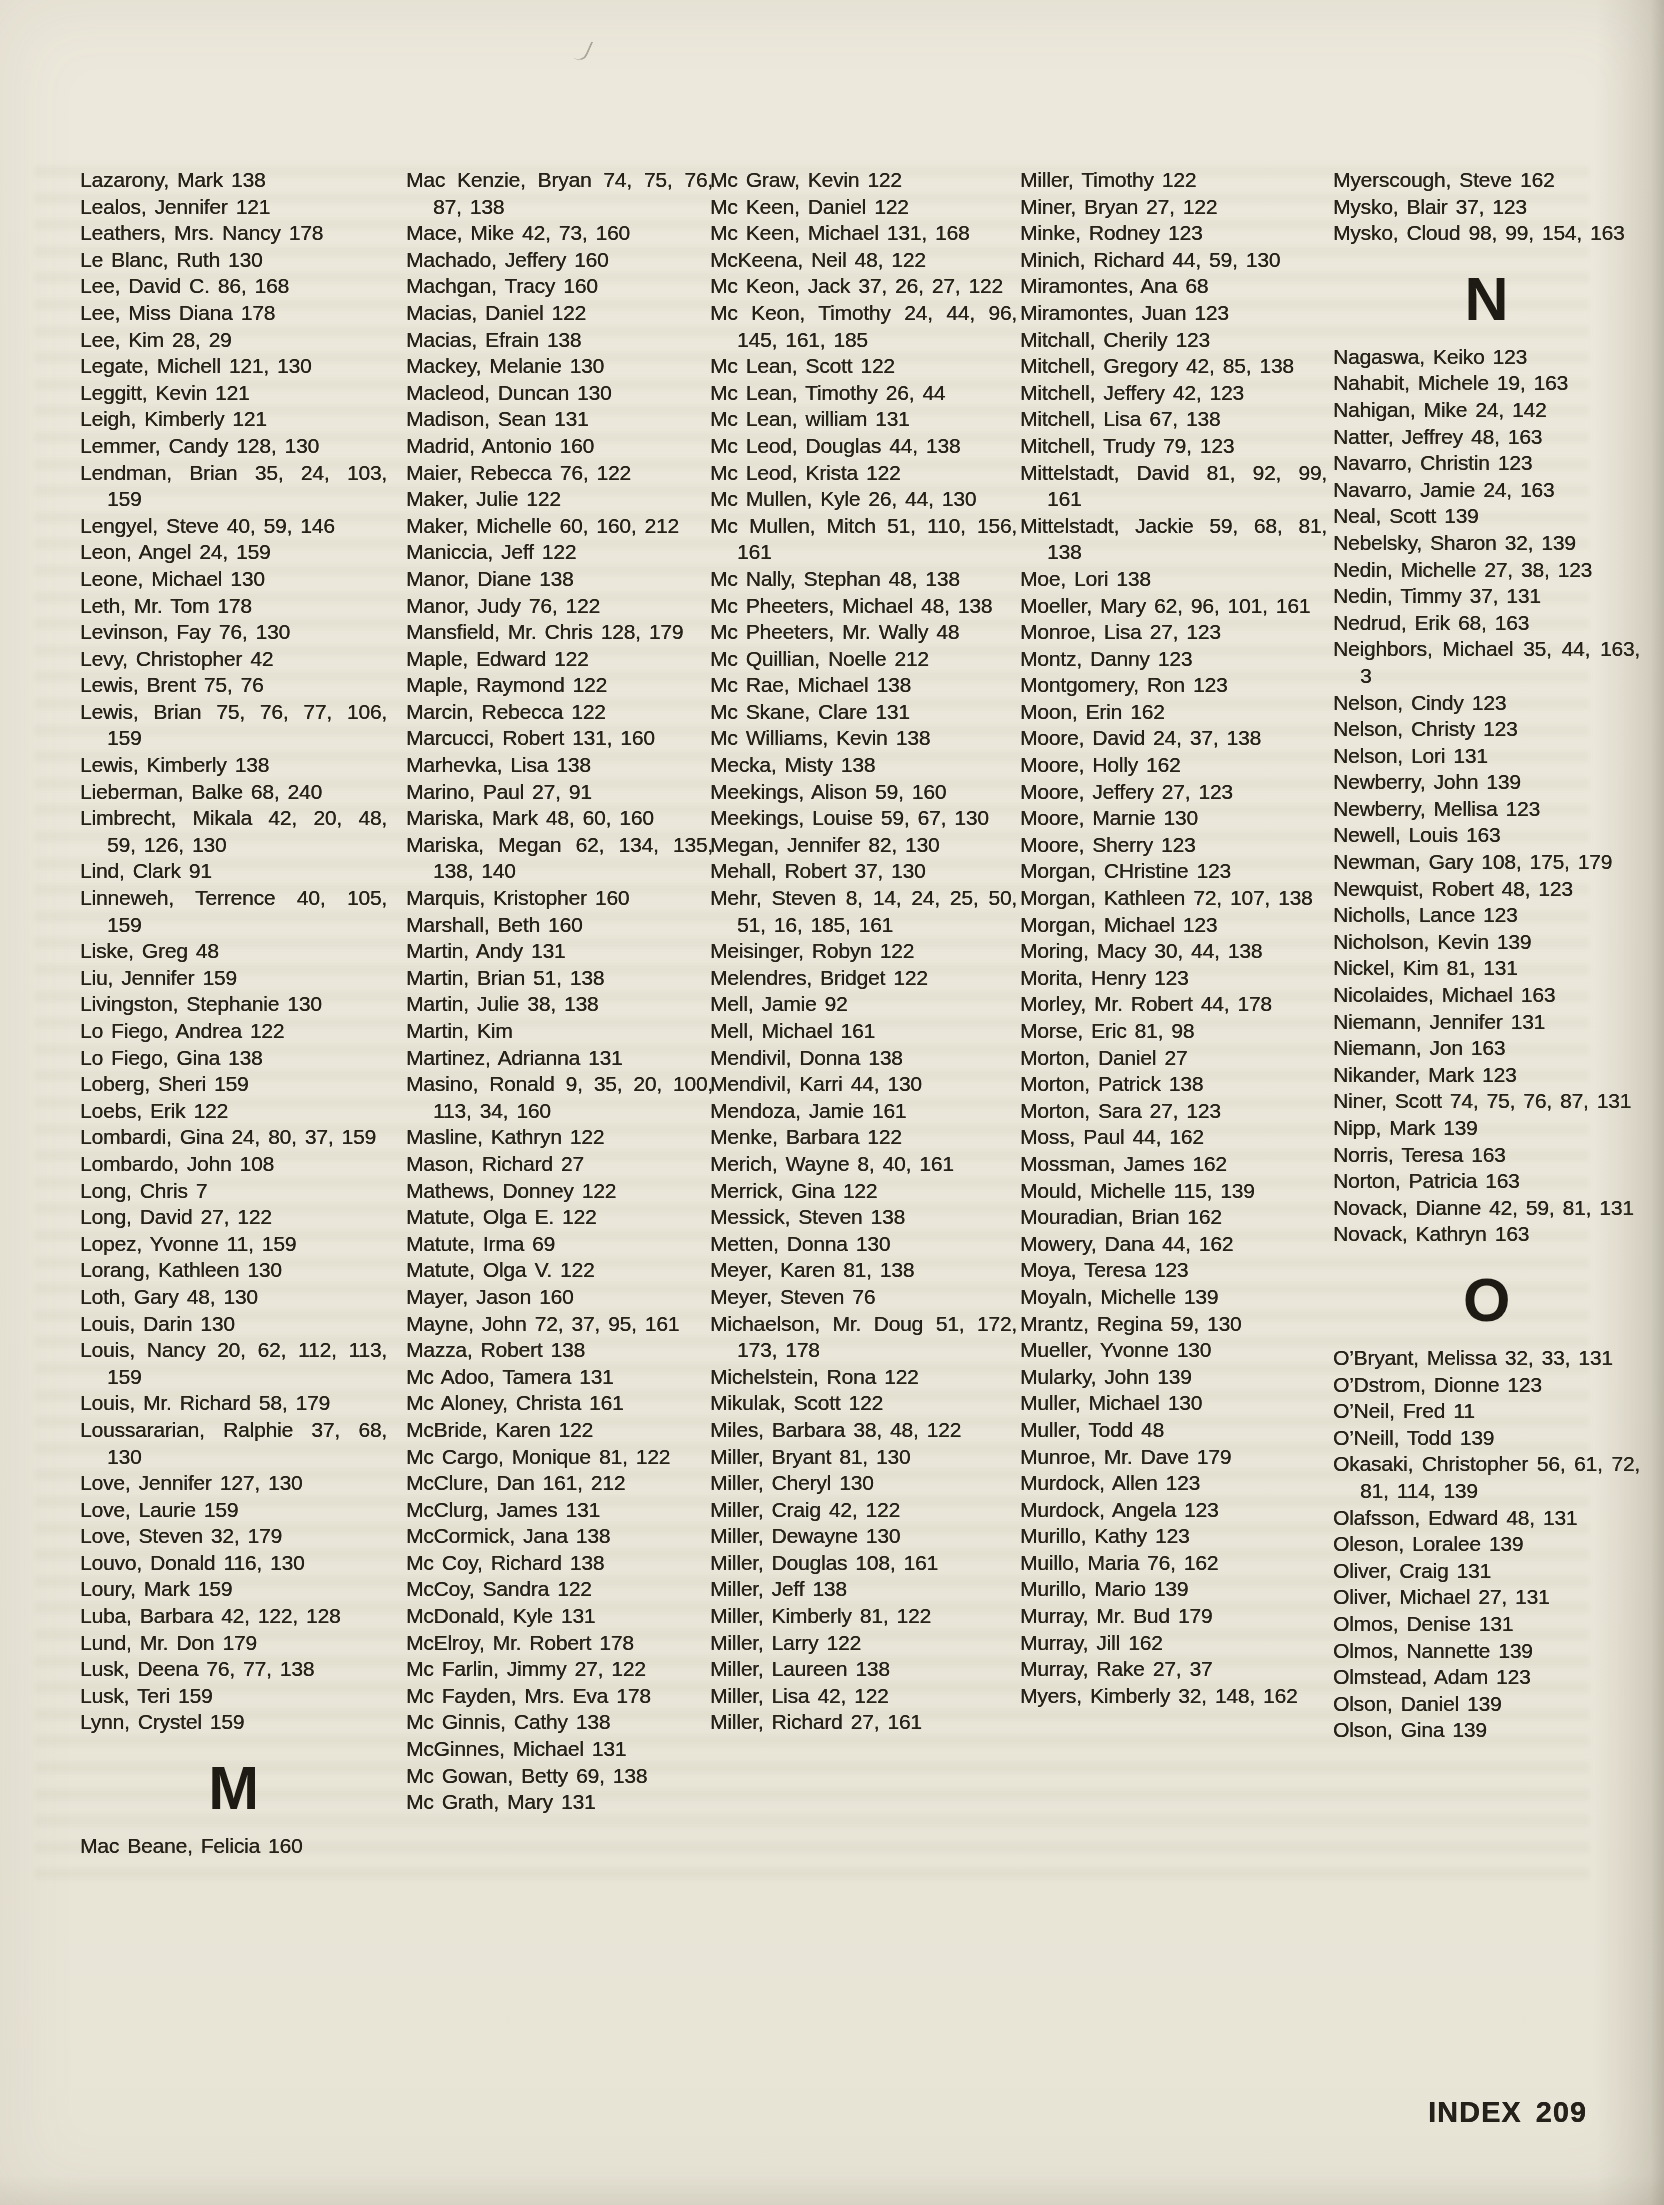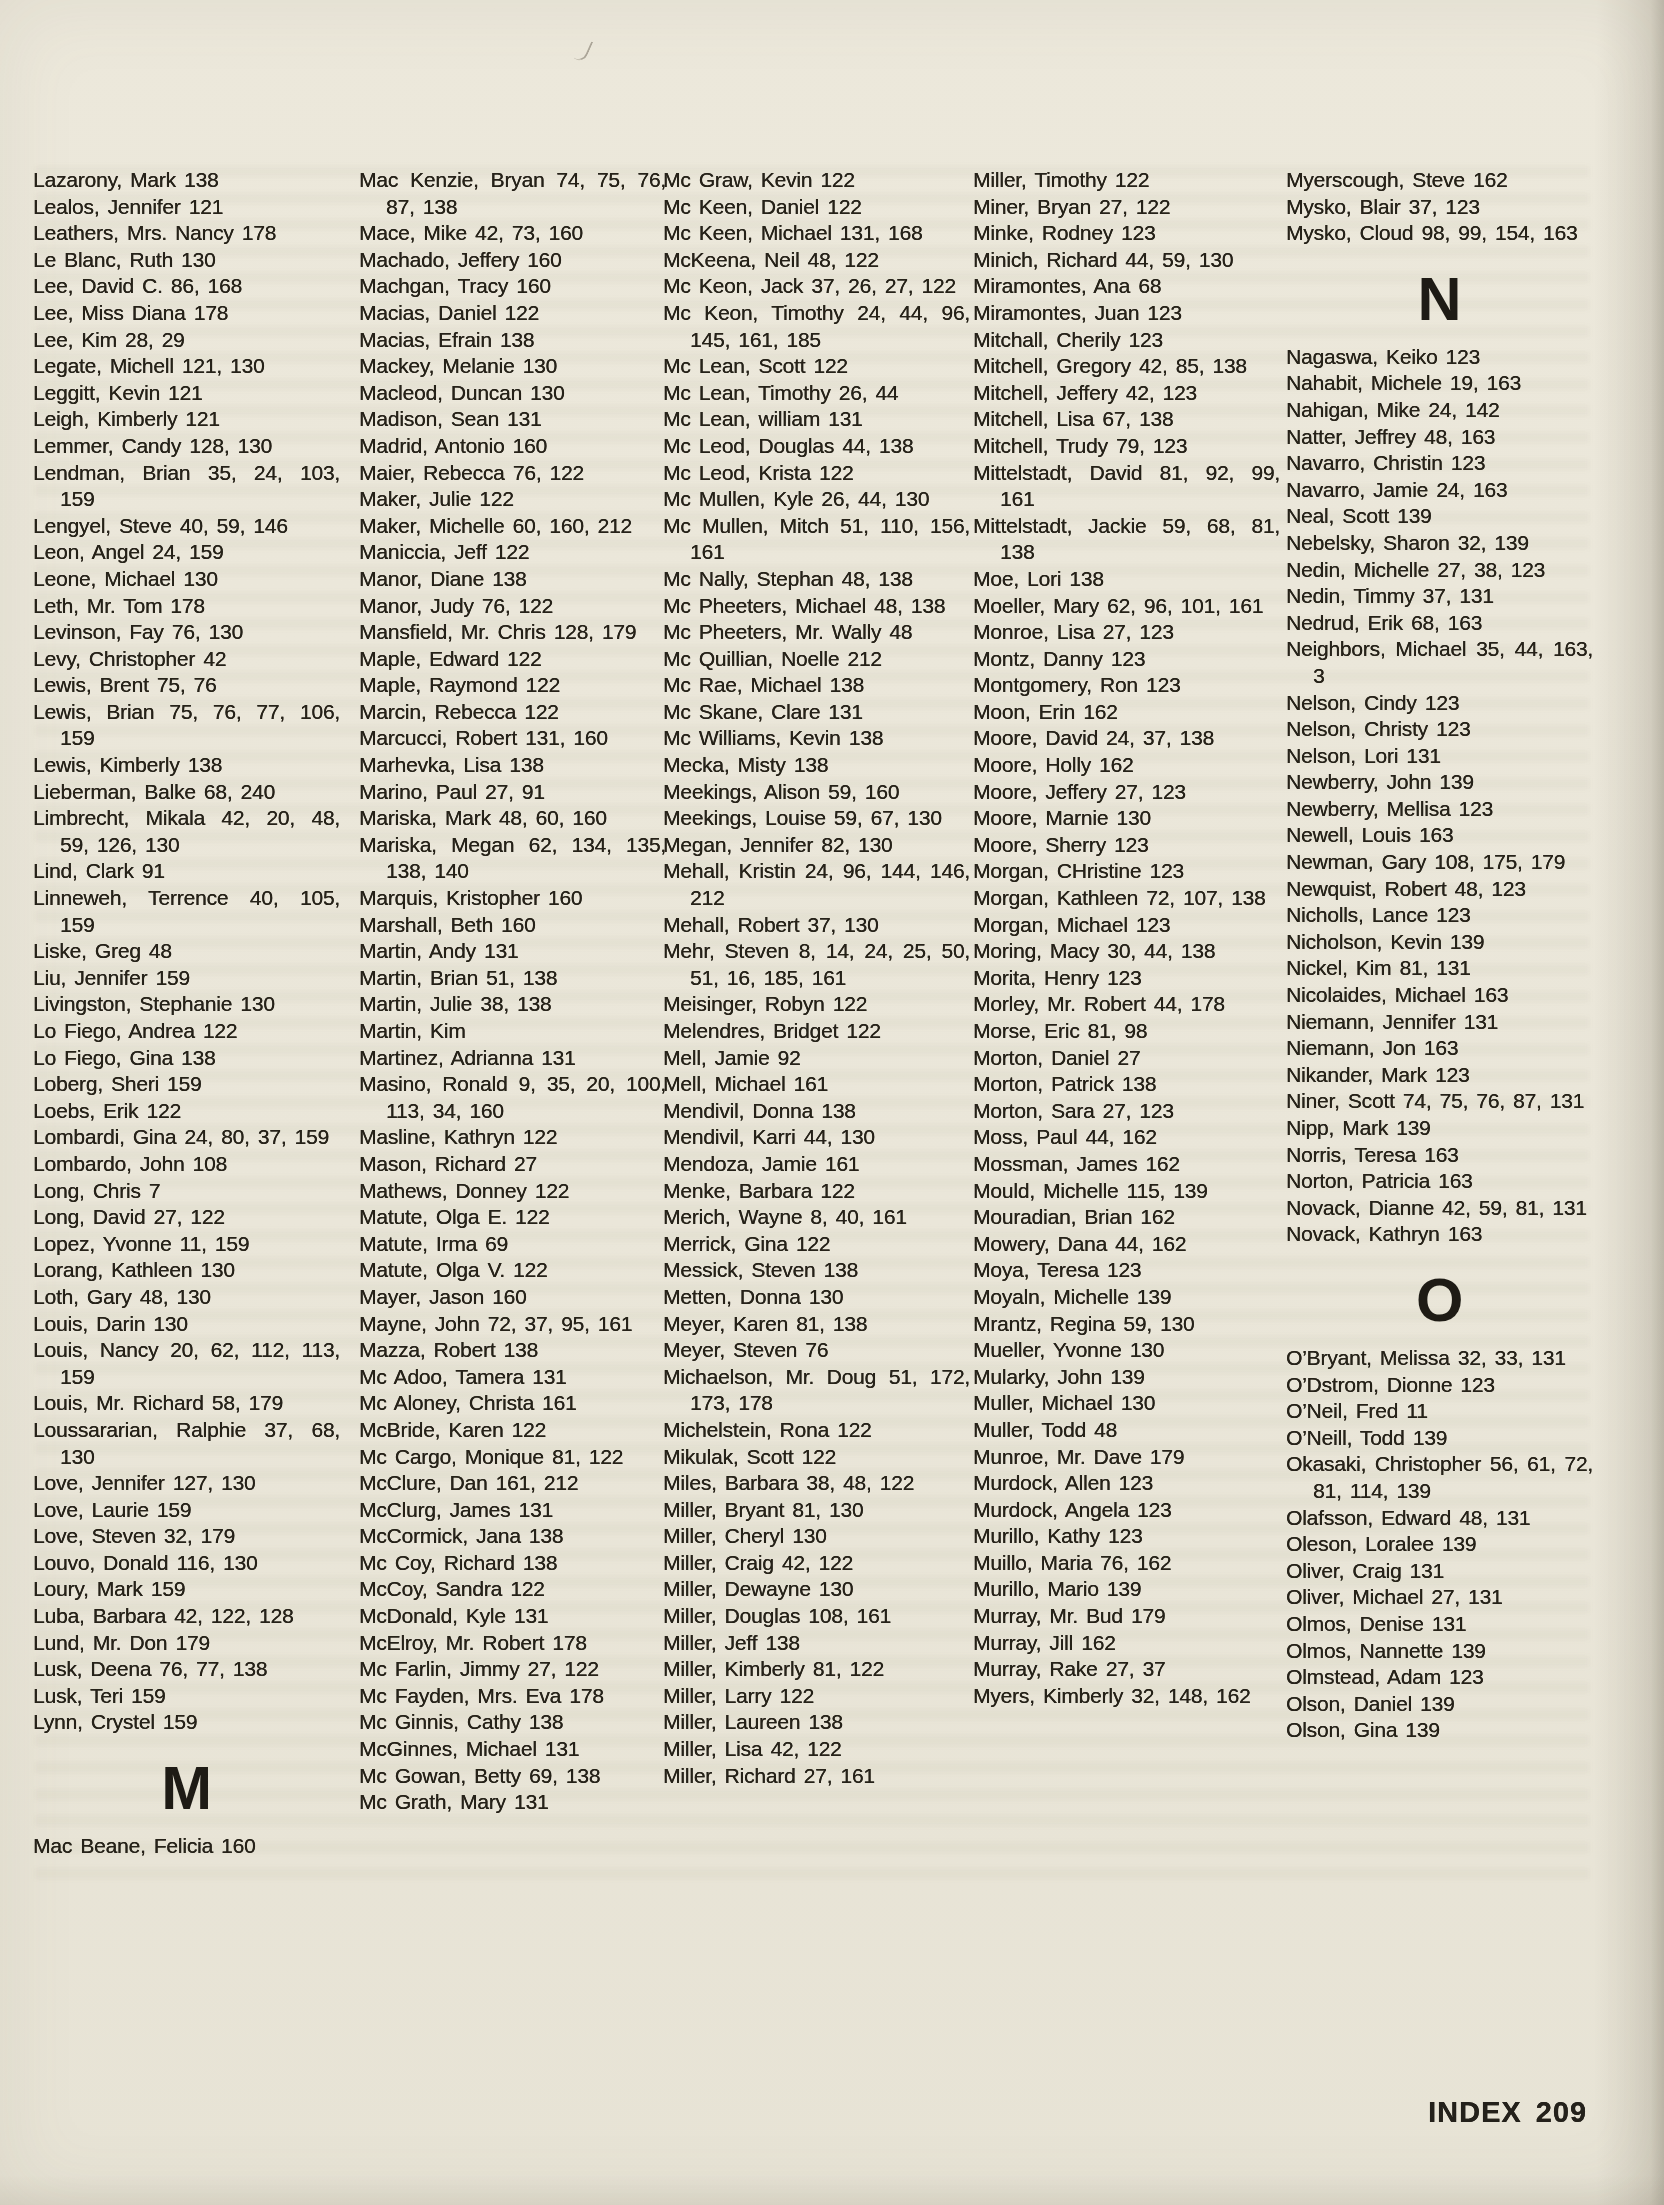--- a/index.html
+++ b/index.html
@@ -17,20 +17,21 @@
   }
   .column {
     position: absolute;
     top: 167px;
     width: 307px;
     color: #262219;
     font-size: 21px;
     line-height: 26.6px;
     letter-spacing: -0.2px;
     word-spacing: 2.5px;
+    margin-left: 47px;
   }
   .col-1 { left: 33px; }
   .col-2 { left: 359px; }
   .col-3 { left: 663px; }
   .col-4 { left: 973px; }
   .col-5 { left: 1286px; }
   .entry {
     padding-left: 27px;
     text-indent: -27px;
     text-align: justify;
@@ -233,21 +234,20 @@
       <div class="entry">Mc Pheeters, Michael 48, 138</div>
       <div class="entry">Mc Pheeters, Mr. Wally 48</div>
       <div class="entry">Mc Quillian, Noelle 212</div>
       <div class="entry">Mc Rae, Michael 138</div>
       <div class="entry">Mc Skane, Clare 131</div>
       <div class="entry">Mc Williams, Kevin 138</div>
       <div class="entry">Mecka, Misty 138</div>
       <div class="entry">Meekings, Alison 59, 160</div>
       <div class="entry">Meekings, Louise 59, 67, 130</div>
       <div class="entry">Megan, Jennifer 82, 130</div>
-      <div class="entry">Mehall, Kristin 24, 96, 144, 146, 212</div>
       <div class="entry">Mehall, Robert 37, 130</div>
       <div class="entry">Mehr, Steven 8, 14, 24, 25, 50, 51, 16, 185, 161</div>
       <div class="entry">Meisinger, Robyn 122</div>
       <div class="entry">Melendres, Bridget 122</div>
       <div class="entry">Mell, Jamie 92</div>
       <div class="entry">Mell, Michael 161</div>
       <div class="entry">Mendivil, Donna 138</div>
       <div class="entry">Mendivil, Karri 44, 130</div>
       <div class="entry">Mendoza, Jamie 161</div>
       <div class="entry">Menke, Barbara 122</div>

